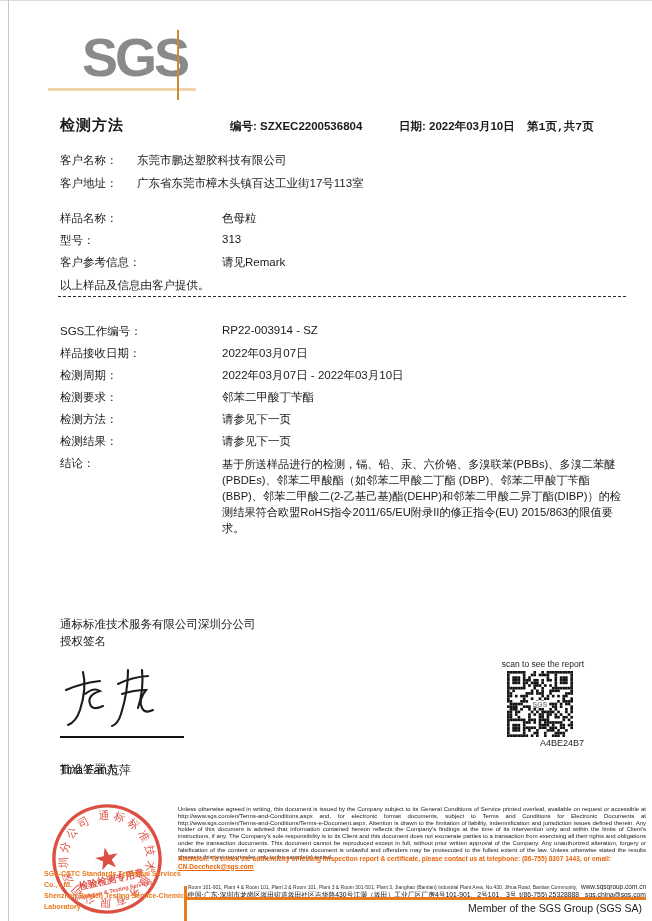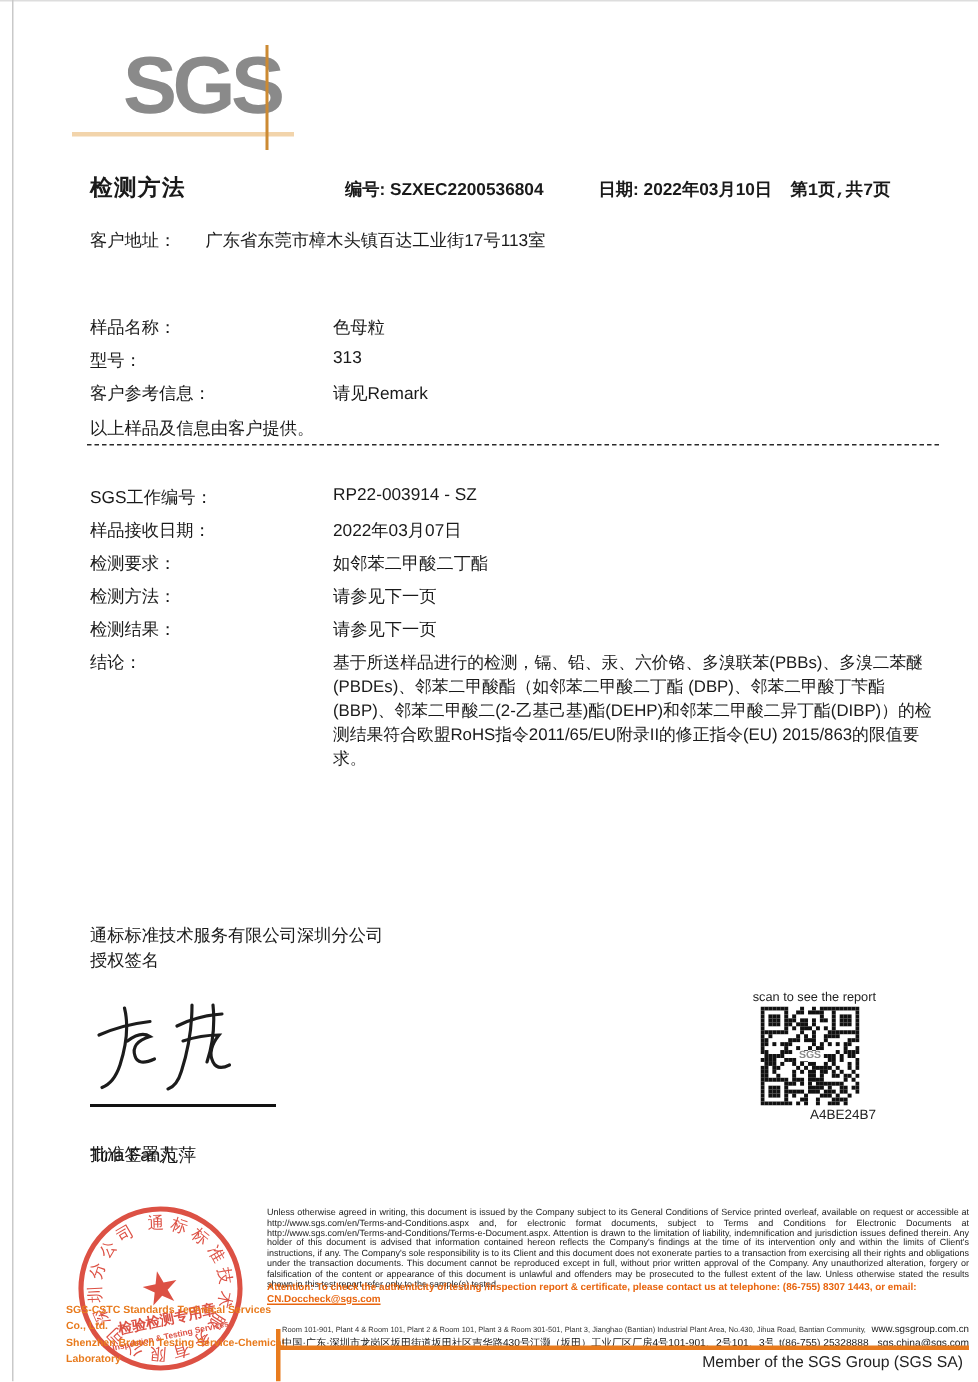--- a/index.html
+++ b/index.html
@@ -94,20 +94,24 @@
   <span>SZXEC2200536804</span>
 </div>
 <div class="abs hdr-meta hdr-date">
   <span>日期:</span>
   <span>2022年03月10日</span>
 </div>
 <div class="abs hdr-meta hdr-page">第1页,共7页</div>
 
 <div class="abs sec-customer">
   <div class="row">
+    <span class="lbl">客户名称：</span>
+    <span class="val">东莞市鹏达塑胶科技有限公司</span>
+  </div>
+  <div class="row">
     <span class="lbl">客户地址：</span>
     <span class="val">广东省东莞市樟木头镇百达工业街17号113室</span>
   </div>
 </div>
 
 <div class="abs sec-sample">
   <div class="row">
     <span class="lbl">样品名称：</span>
     <span class="val">色母粒</span>
   </div>
@@ -127,22 +131,26 @@
 <div class="abs sec-work">
   <div class="row">
     <span class="lbl">SGS工作编号：</span>
     <span class="val">RP22-003914 - SZ</span>
   </div>
   <div class="row">
     <span class="lbl">样品接收日期：</span>
     <span class="val">2022年03月07日</span>
   </div>
   <div class="row">
+    <span class="lbl">检测周期：</span>
+    <span class="val">2022年03月07日 - 2022年03月10日</span>
+  </div>
+  <div class="row">
     <span class="lbl">检测要求：</span>
-    <span class="val">如邻苯二甲酸二丁酯</span>
+    <span class="val">邻苯二甲酸丁苄酯</span>
   </div>
   <div class="row">
     <span class="lbl">检测方法：</span>
     <span class="val">请参见下一页</span>
   </div>
   <div class="row">
     <span class="lbl">检测结果：</span>
     <span class="val">请参见下一页</span>
   </div>
   <div class="row">

